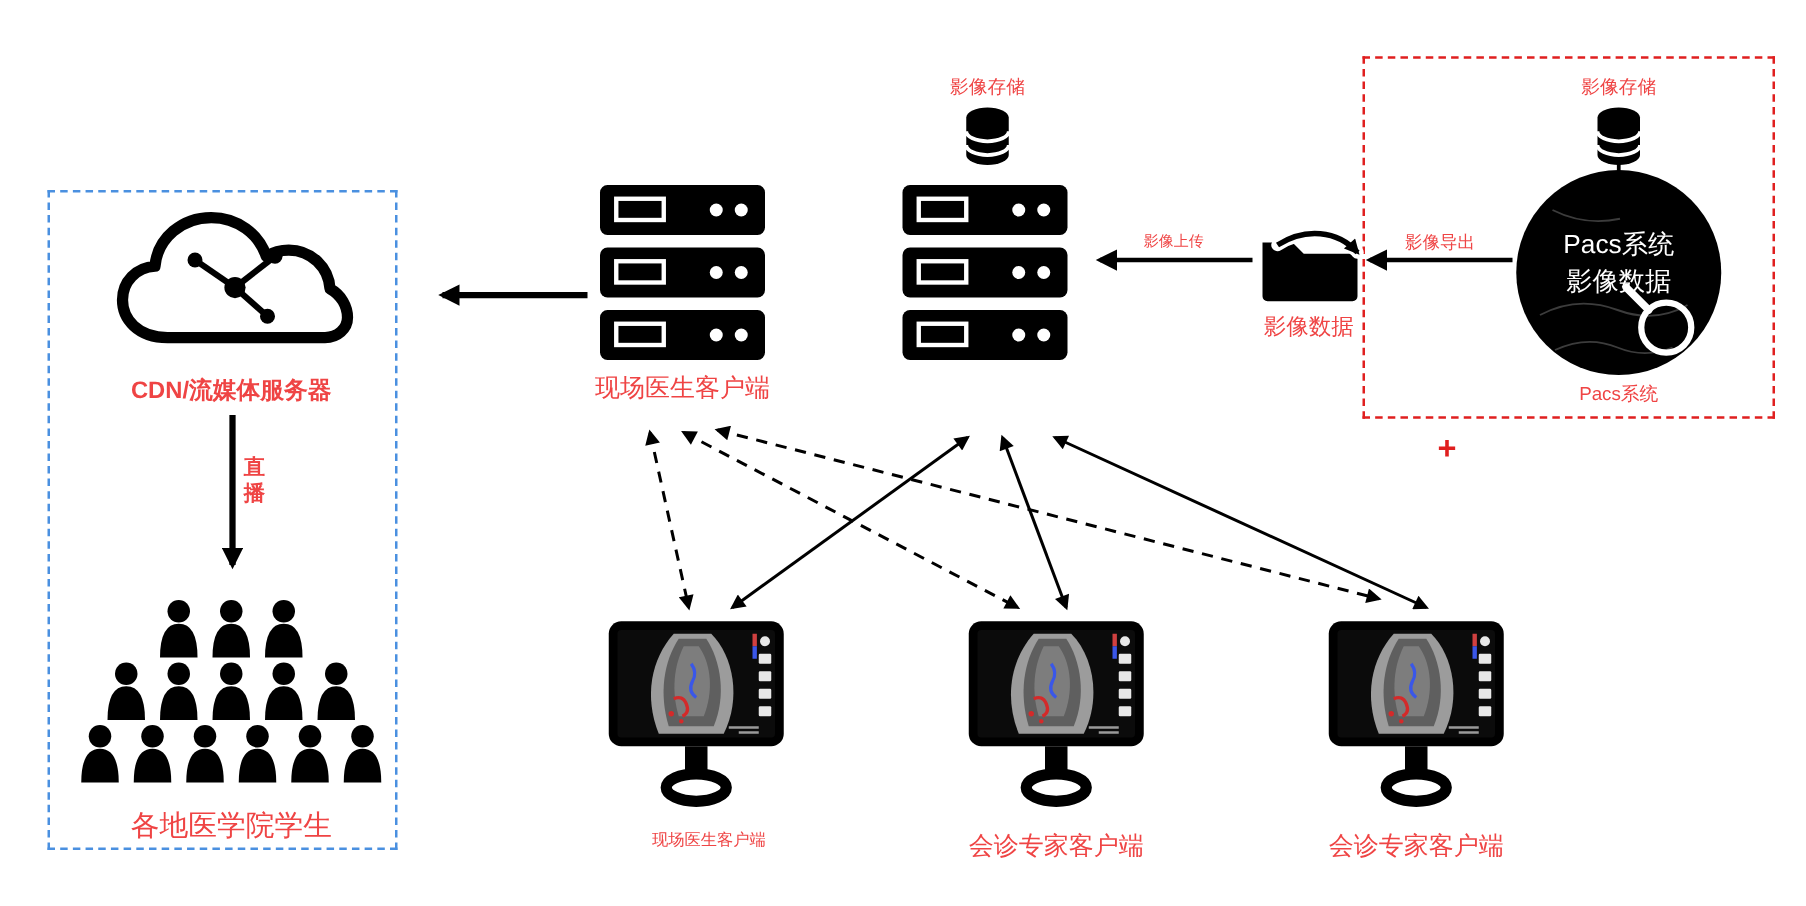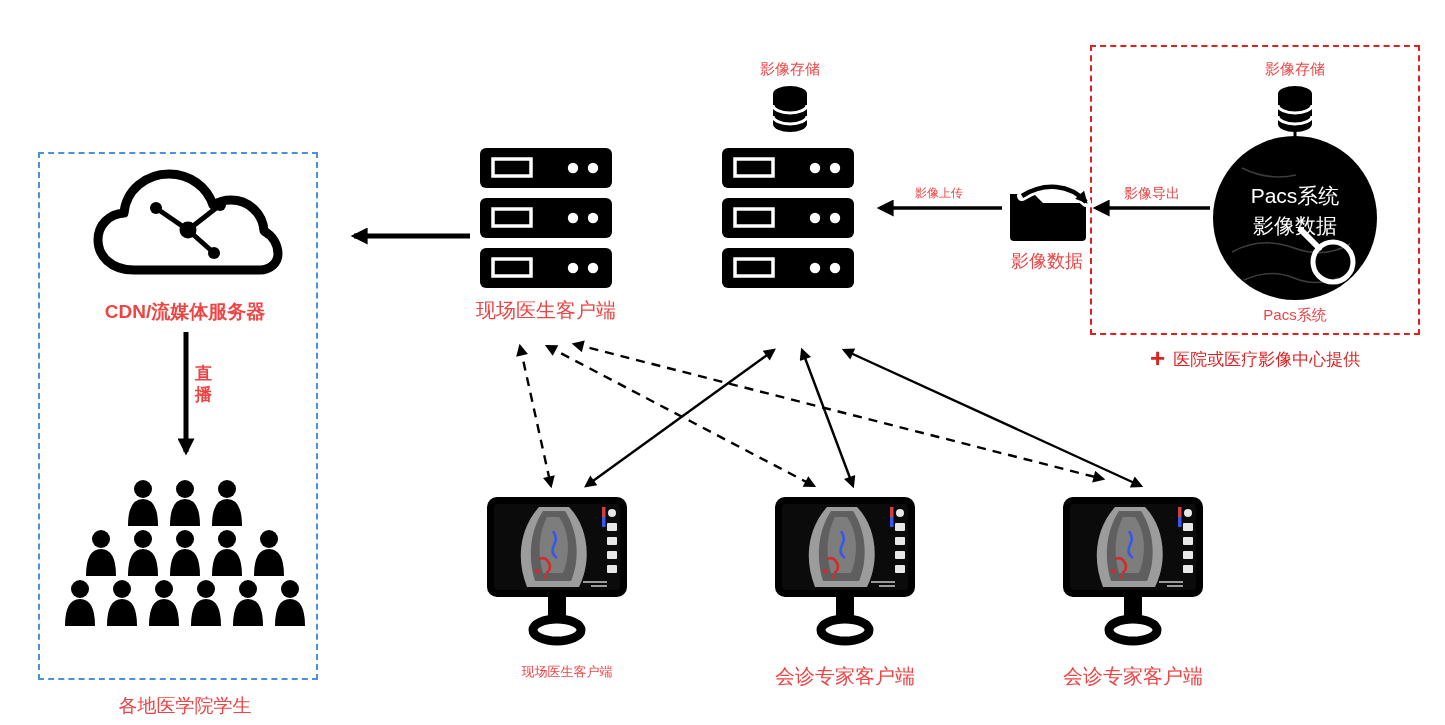--- a/index.html
+++ b/index.html
@@ -163,34 +163,33 @@
   </svg>
 
   <div class="lbl ctr" style="left:790px;top:60px;font-size:15px;">影像存储</div>
   <div class="lbl ctr" style="left:1295px;top:60px;font-size:15px;">影像存储</div>
 
   <div class="lbl ctr" style="left:546px;top:297px;font-size:20px;">现场医生客户端</div>
   <div class="lbl ctr" style="left:185px;top:299px;font-size:19px;font-weight:bold;">CDN/流媒体服务器</div>
 
   <div class="lbl" style="left:195px;top:363px;width:20px;white-space:normal;font-size:17px;line-height:21px;font-weight:bold;">直播</div>
 
-  <div class="lbl ctr" style="left:185px;top:645px;font-size:19px;margin-top:48px;">各地医学院学生</div>
+  <div class="lbl ctr" style="left:185px;top:645px;font-size:23px;">各地医学院学生</div>
 
   <div class="lbl ctr" style="left:939px;top:185px;font-size:12px;">影像上传</div>
   <div class="lbl ctr" style="left:1152px;top:185px;font-size:14px;">影像导出</div>
   <div class="lbl ctr" style="left:1047px;top:249px;font-size:18px;">影像数据</div>
 
   <div class="lbl ctr" style="left:1295px;top:181px;color:#fff;font-size:21px;line-height:30px;text-align:center;">
     <div>Pacs系统</div>
     <div>影像数据</div>
   </div>
   <div class="lbl ctr" style="left:1295px;top:306px;font-size:15px;">Pacs系统</div>
 
   <div class="lbl" style="left:1150px;top:347px;color:#e01f1f;display:flex;align-items:flex-start;gap:8px;">
     <span style="font-size:26px;font-weight:bold;line-height:22px;">+</span>
-    <span style="font-size:17px;line-height:22px;padding-top:2px;">医院或医疗影像中心提供</span>
   </div>
 
   <div class="lbl ctr" style="left:567px;top:663px;font-size:13px;">现场医生客户端</div>
   <div class="lbl ctr" style="left:845px;top:663px;font-size:20px;">会诊专家客户端</div>
   <div class="lbl ctr" style="left:1133px;top:663px;font-size:20px;">会诊专家客户端</div>
 
 </div>
 
 </body></html>

